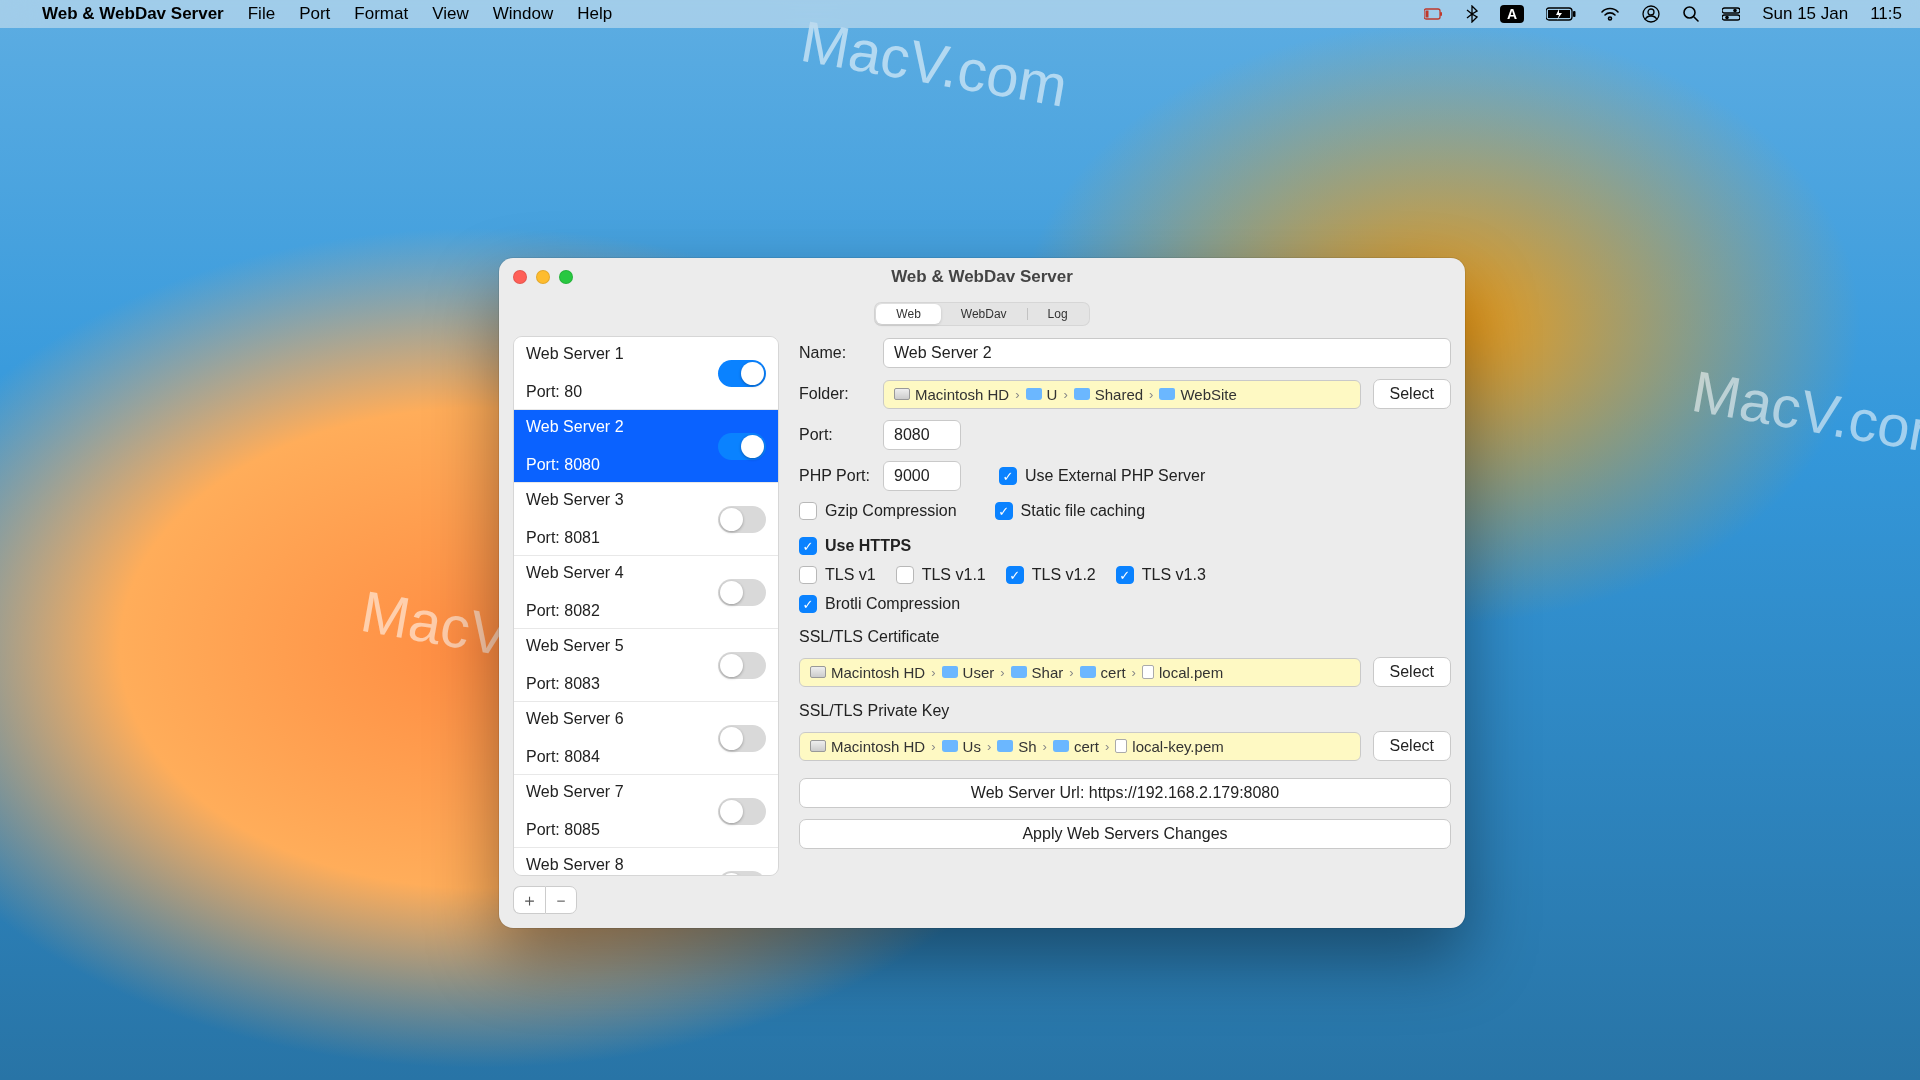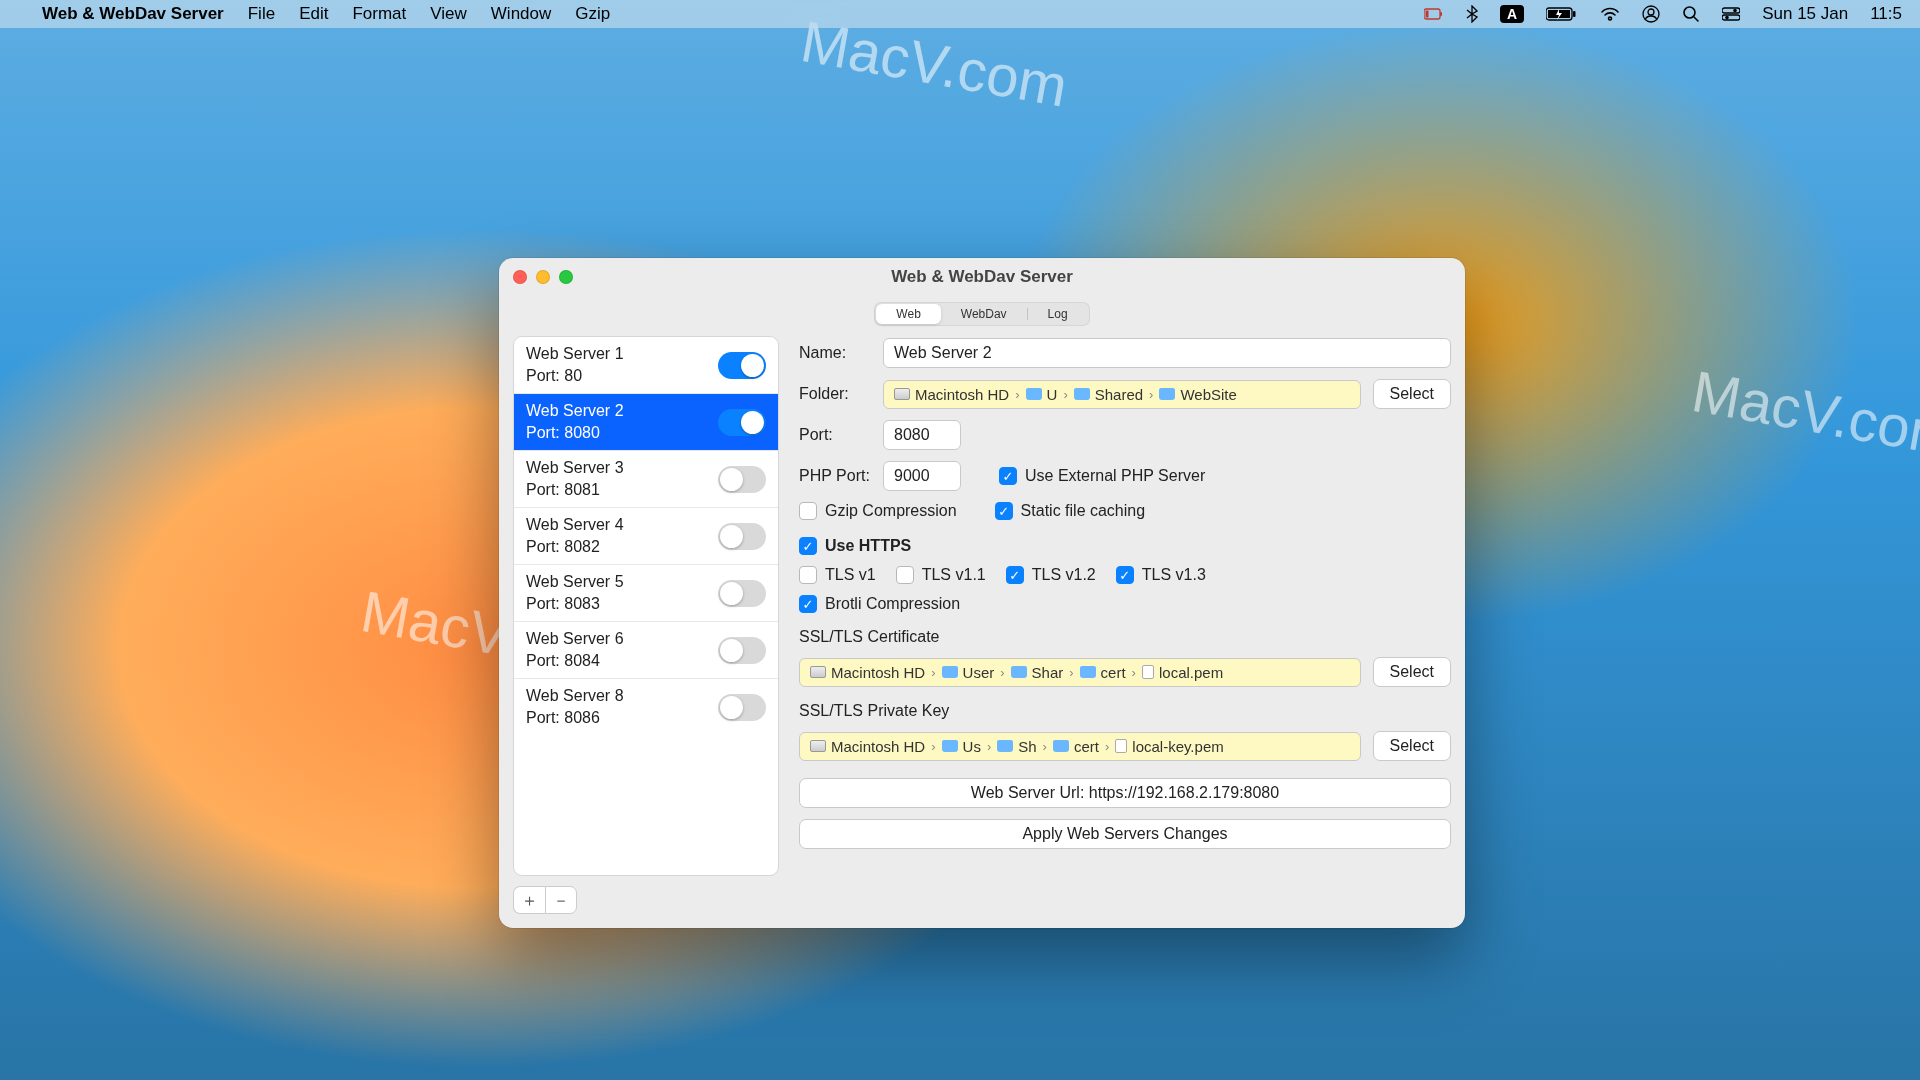--- a/index.html
+++ b/index.html
@@ -81,21 +81,21 @@
   .server-list {
     flex: 1; background: #fff; border: 1px solid #d6d6d6; border-radius: 9px;
     overflow-y: auto;
   }
   .server-item {
     display: flex; align-items: center; justify-content: space-between;
     padding: 8px 12px; border-bottom: 1px solid #e8e8e8;
     cursor: pointer;
   }
   .server-item:last-child { border-bottom: none; }
-  .server-item .info { display: flex; flex-direction: column; gap: 4px; }
+  .server-item .info { display: flex; flex-direction: column; gap: 20px; }
   .server-item .name { font-size: 16px; color: #222; }
   .server-item .port { font-size: 16px; color: #222; }
   .server-item.selected { background: #0a62ff; }
   .server-item.selected .name, .server-item.selected .port { color: #fff; }
 
   .toggle {
     width: 48px; height: 27px; border-radius: 14px; background: #d9d9d9;
     position: relative; flex-shrink: 0;
   }
   .toggle::after {
@@ -174,25 +174,25 @@
 
   <div class="watermark" style="top:30px; left:800px; transform:rotate(10deg);">MacV.com</div>
   <div class="watermark" style="top:600px; left:360px; transform:rotate(10deg);">MacV.com</div>
   <div class="watermark" style="top:380px; right:-40px; transform:rotate(10deg);">MacV.com</div>
 
   <div class="menubar">
     <div class="left">
       <span class="apple"></span>
       <span class="appname">Web &amp; WebDav Server</span>
       <span>File</span>
-      <span>Edit</span>
+      <span>Port</span>
       <span>Format</span>
       <span>View</span>
       <span>Window</span>
-      <span>Gzip</span>
+      <span>Help</span>
     </div>
     <div class="right">
       <span class="status-icon">
         <svg width="20" height="14" viewBox="0 0 20 14">
             <rect x="0" y="2" width="16" height="10" rx="2" fill="none" stroke="#c0392b" stroke-width="1.3"></rect>
             <rect x="1.5" y="3.5" width="3" height="7" fill="#c0392b"></rect>
             <rect x="16" y="5" width="2" height="4" rx="1" fill="#c0392b"></rect>
           </svg>
       </span>
       <span class="status-icon">
@@ -300,20 +300,27 @@
             </div>
             <div class="server-item">
     <div class="info">
       <div class="name">Web Server 6</div>
       <div class="port">Port: 8084</div>
     </div>
     <div class="toggle "></div>
             </div>
             <div class="server-item">
     <div class="info">
+      <div class="name">Web Server 7</div>
+      <div class="port">Port: 8085</div>
+    </div>
+    <div class="toggle "></div>
+            </div>
+            <div class="server-item">
+    <div class="info">
       <div class="name">Web Server 8</div>
       <div class="port">Port: 8086</div>
     </div>
     <div class="toggle "></div>
             </div>
           </div>
         <div class="sidebar-footer">
           <div class="sq-btn">＋</div>
           <div class="sq-btn">－</div>
         </div>

